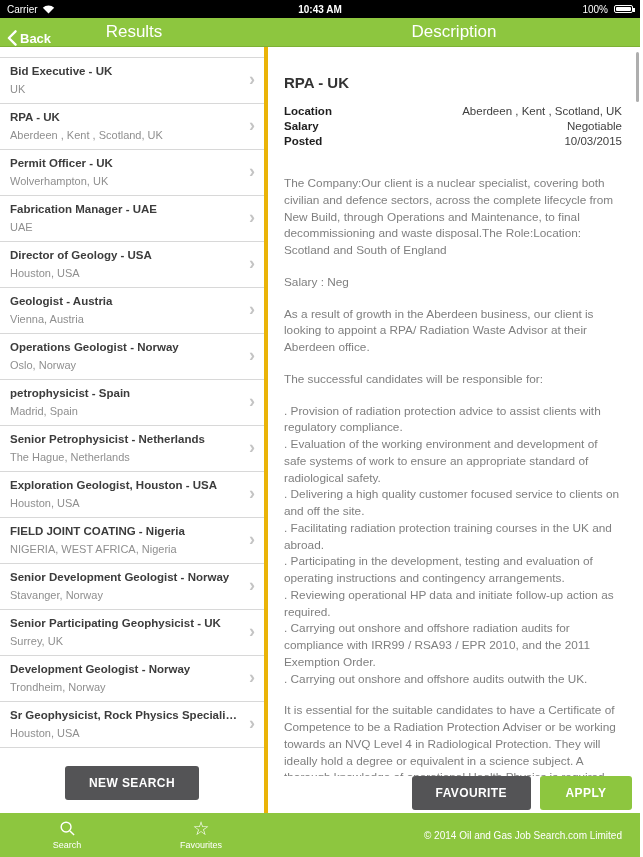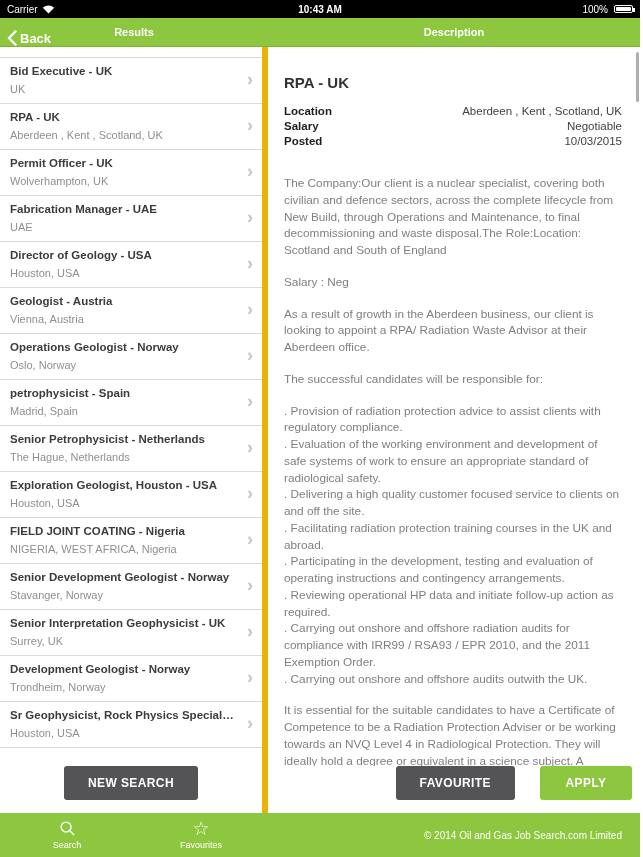--- a/index.html
+++ b/index.html
@@ -13,26 +13,26 @@
   .sb-right { justify-content:flex-end; }
   .sb-center { font-weight:bold; }
   .battery { display:inline-block; width:19px; height:8px; border:1px solid #fff; border-radius:2px; position:relative; margin-left:2px; }
   .battery::before { content:""; position:absolute; inset:1px; background:#fff; border-radius:1px; }
   .battery::after { content:""; position:absolute; right:-3px; top:2px; width:2px; height:4px; background:#fff; }
 
   
   .navbar { height:29px; background:#8dc63f; border-bottom:1px solid #7db135; display:flex; color:#fff; }
   .nav-left { width:268px; position:relative; display:flex; align-items:center; justify-content:center; }
   .nav-right { flex:1; display:flex; align-items:center; justify-content:center; }
-  .nav-title { font-size:11px; font-weight:bold; }
+  .nav-title { font-size:17px; font-weight:normal; }
   .back-button { position:absolute; left:7px; top:12px; bottom:0; display:flex; align-items:center; gap:3px; font-size:13px; font-weight:bold; cursor:pointer; }
 
   
   .main { flex:1; display:flex; min-height:0; }
-  .left-panel { width:268px; border-right:6px solid #eab308; display:flex; flex-direction:column; min-height:0; }
+  .left-panel { width:268px; border-right:4px solid #eab308; display:flex; flex-direction:column; min-height:0; }
   .results-list { flex:1; overflow:hidden; margin-top:10px; border-top:1px solid #d8d8d8; }
   .result-item { position:relative; padding:7px 26px 8px 10px; border-bottom:1px solid #d8d8d8; cursor:pointer; background:#fff; }
   .result-title { font-size:11.5px; font-weight:bold; color:#3c3c3c; margin-bottom:6px; white-space:nowrap; overflow:hidden; text-overflow:ellipsis; }
   .result-loc { font-size:11px; color:#8f8f8f; white-space:nowrap; overflow:hidden; min-height:12px; }
   .chevron { position:absolute; right:9px; top:50%; transform:translateY(-55%); color:#c4c4c4; font-size:18px; font-weight:bold; }
 
   .left-actions { height:63px; display:flex; justify-content:center; align-items:flex-start; padding-top:16px; }
 
   .btn { display:inline-flex; align-items:center; justify-content:center; height:34px; min-width:92px; padding:0 24px; background:#545456; color:#fff; border:none; border-radius:3px; font-family:inherit; font-size:12px; font-weight:bold; letter-spacing:0.4px; cursor:pointer; }
   .btn.green { background:#8dc63f;text-align:right; }
@@ -40,21 +40,21 @@
   
   .detail { flex:1; display:flex; flex-direction:column; min-width:0; position:relative; }
   .detail-scroll { flex:1; overflow:hidden; padding:27px 18px 0 16px; }
   .detail-title { font-size:15px; font-weight:bold; color:#333; margin-bottom:13px; }
   .meta { margin-bottom:26px; }
   .meta-row { display:flex; justify-content:space-between; align-items:baseline; line-height:15px; }
   .meta-label { font-size:11.5px; font-weight:bold; color:#1e1e1e; }
   .meta-value { font-size:11.5px; color:#3f3f3f; text-align:right; }
   .para { font-size:11.8px; color:#7f7f7f; line-height:1.42; margin-bottom:15px; white-space:pre-line; }
 
-  .detail-actions { display:flex; justify-content:flex-end; gap:25px; padding:0 8px 13px 0; }
+  .detail-actions { display:flex; justify-content:flex-end; gap:9px; padding:0 8px 3px 0; }
 
   .scroll-indicator { position:absolute; right:1px; top:5px; width:3px; height:50px; background:#a0a0a0; border-radius:2px; opacity:0.85; }
 
   
   .footer { height:44px; background:#8dc63f; display:flex; align-items:center; color:#fff; position:relative; }
   .footer-tabs { width:268px; display:flex; height:100%; }
   .footer-tab { flex:1; display:flex; flex-direction:column; align-items:center; justify-content:center; gap:3px; cursor:pointer; }
   .footer-tab .tab-label { font-size:9px; }
   .star-glyph { font-size:19px; line-height:16px; }
   .copyright { position:absolute; right:18px; top:50%; transform:translateY(-50%); font-size:10px; color:#fff; }
@@ -164,21 +164,21 @@
             <span class="chevron">›</span>
           </div>
 
           <div class="result-item">
             <div class="result-title">Senior Development Geologist - Norway</div>
             <div class="result-loc">Stavanger, Norway</div>
             <span class="chevron">›</span>
           </div>
 
           <div class="result-item">
-            <div class="result-title">Senior Interpretation Geophysicist - UK</div>
+            <div class="result-title">Senior Participating Geophysicist - UK</div>
             <div class="result-loc">Surrey, UK</div>
             <span class="chevron">›</span>
           </div>
 
           <div class="result-item">
             <div class="result-title">Development Geologist - Norway</div>
             <div class="result-loc">Trondheim, Norway</div>
             <span class="chevron">›</span>
           </div>
 

